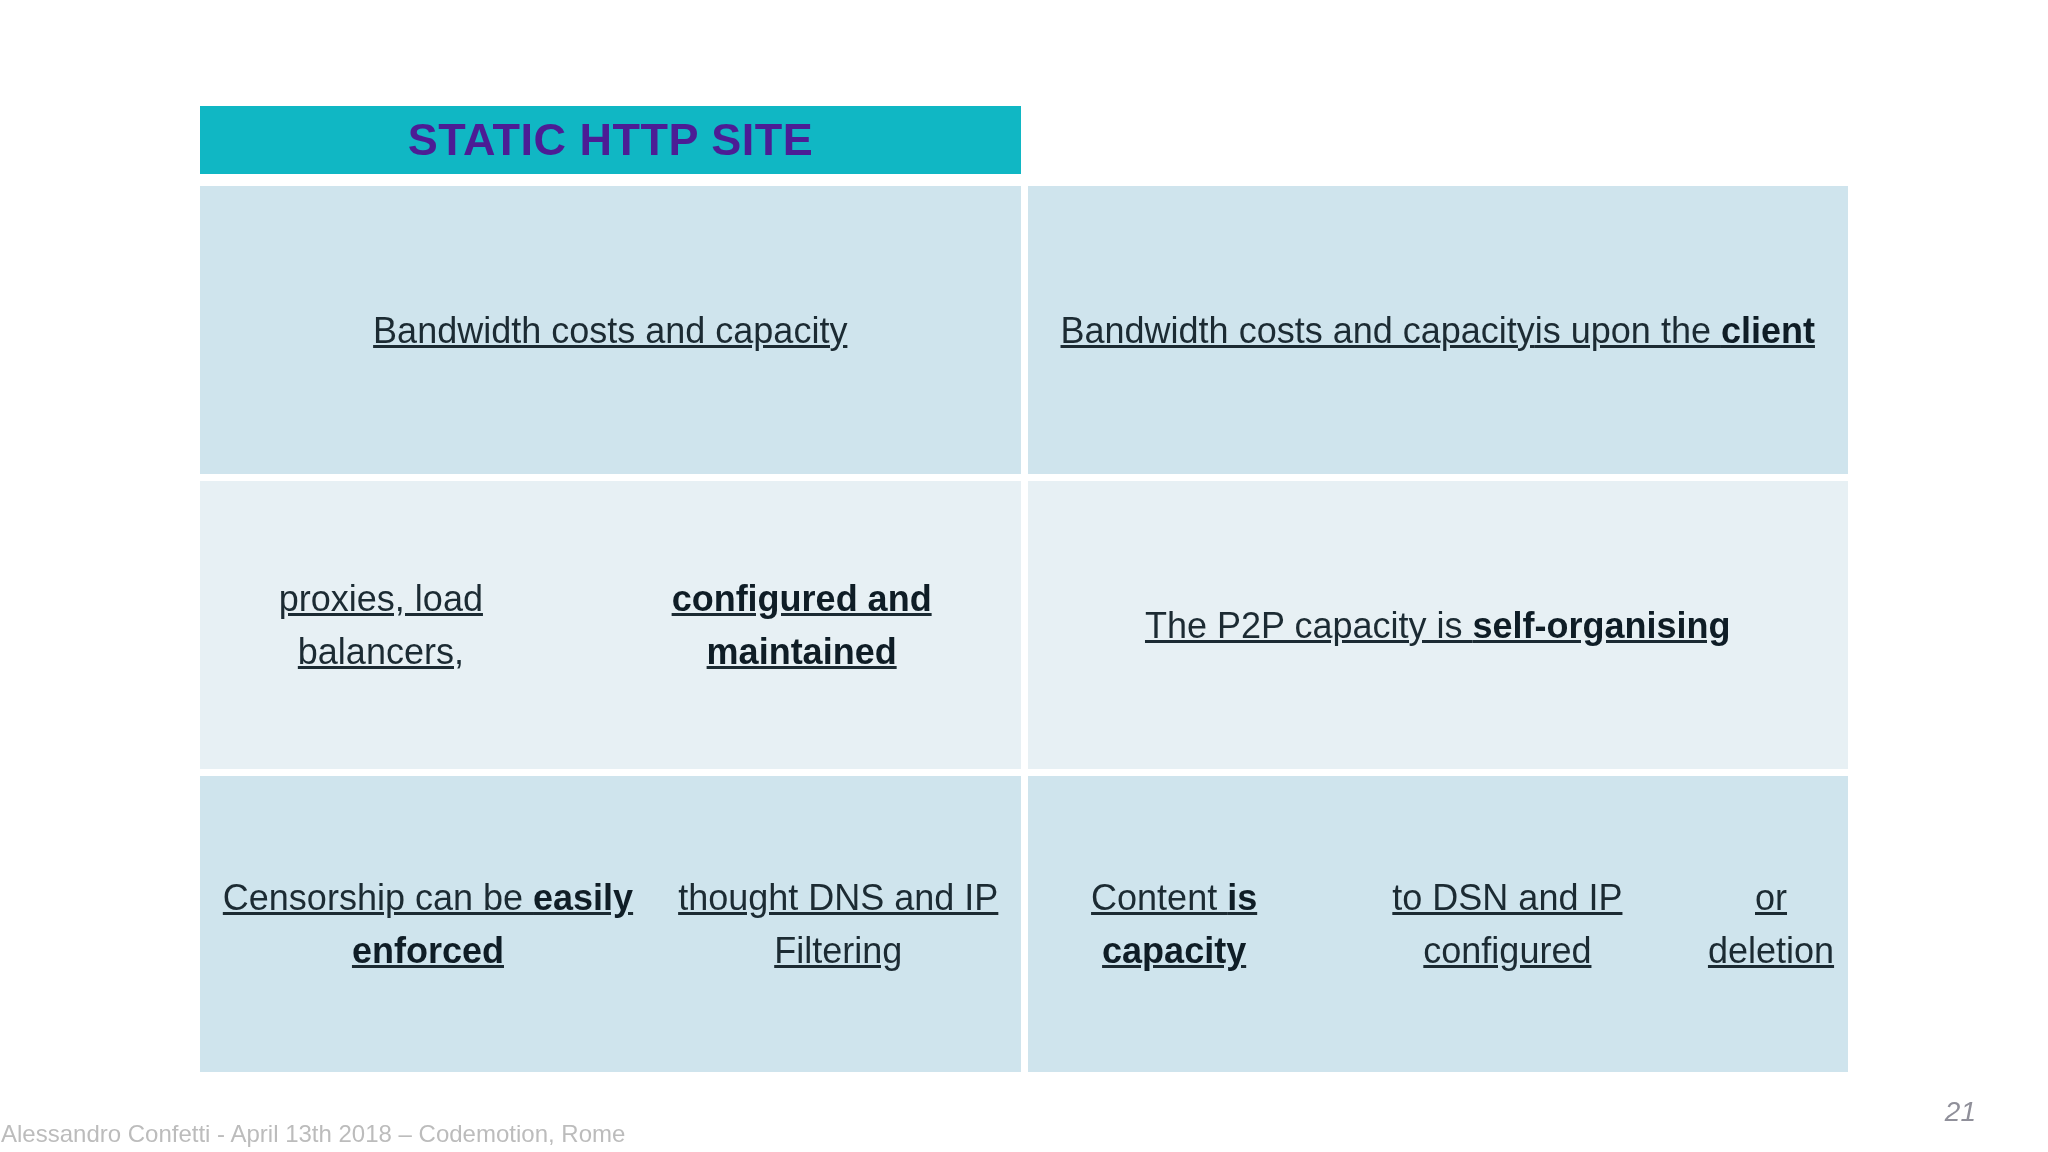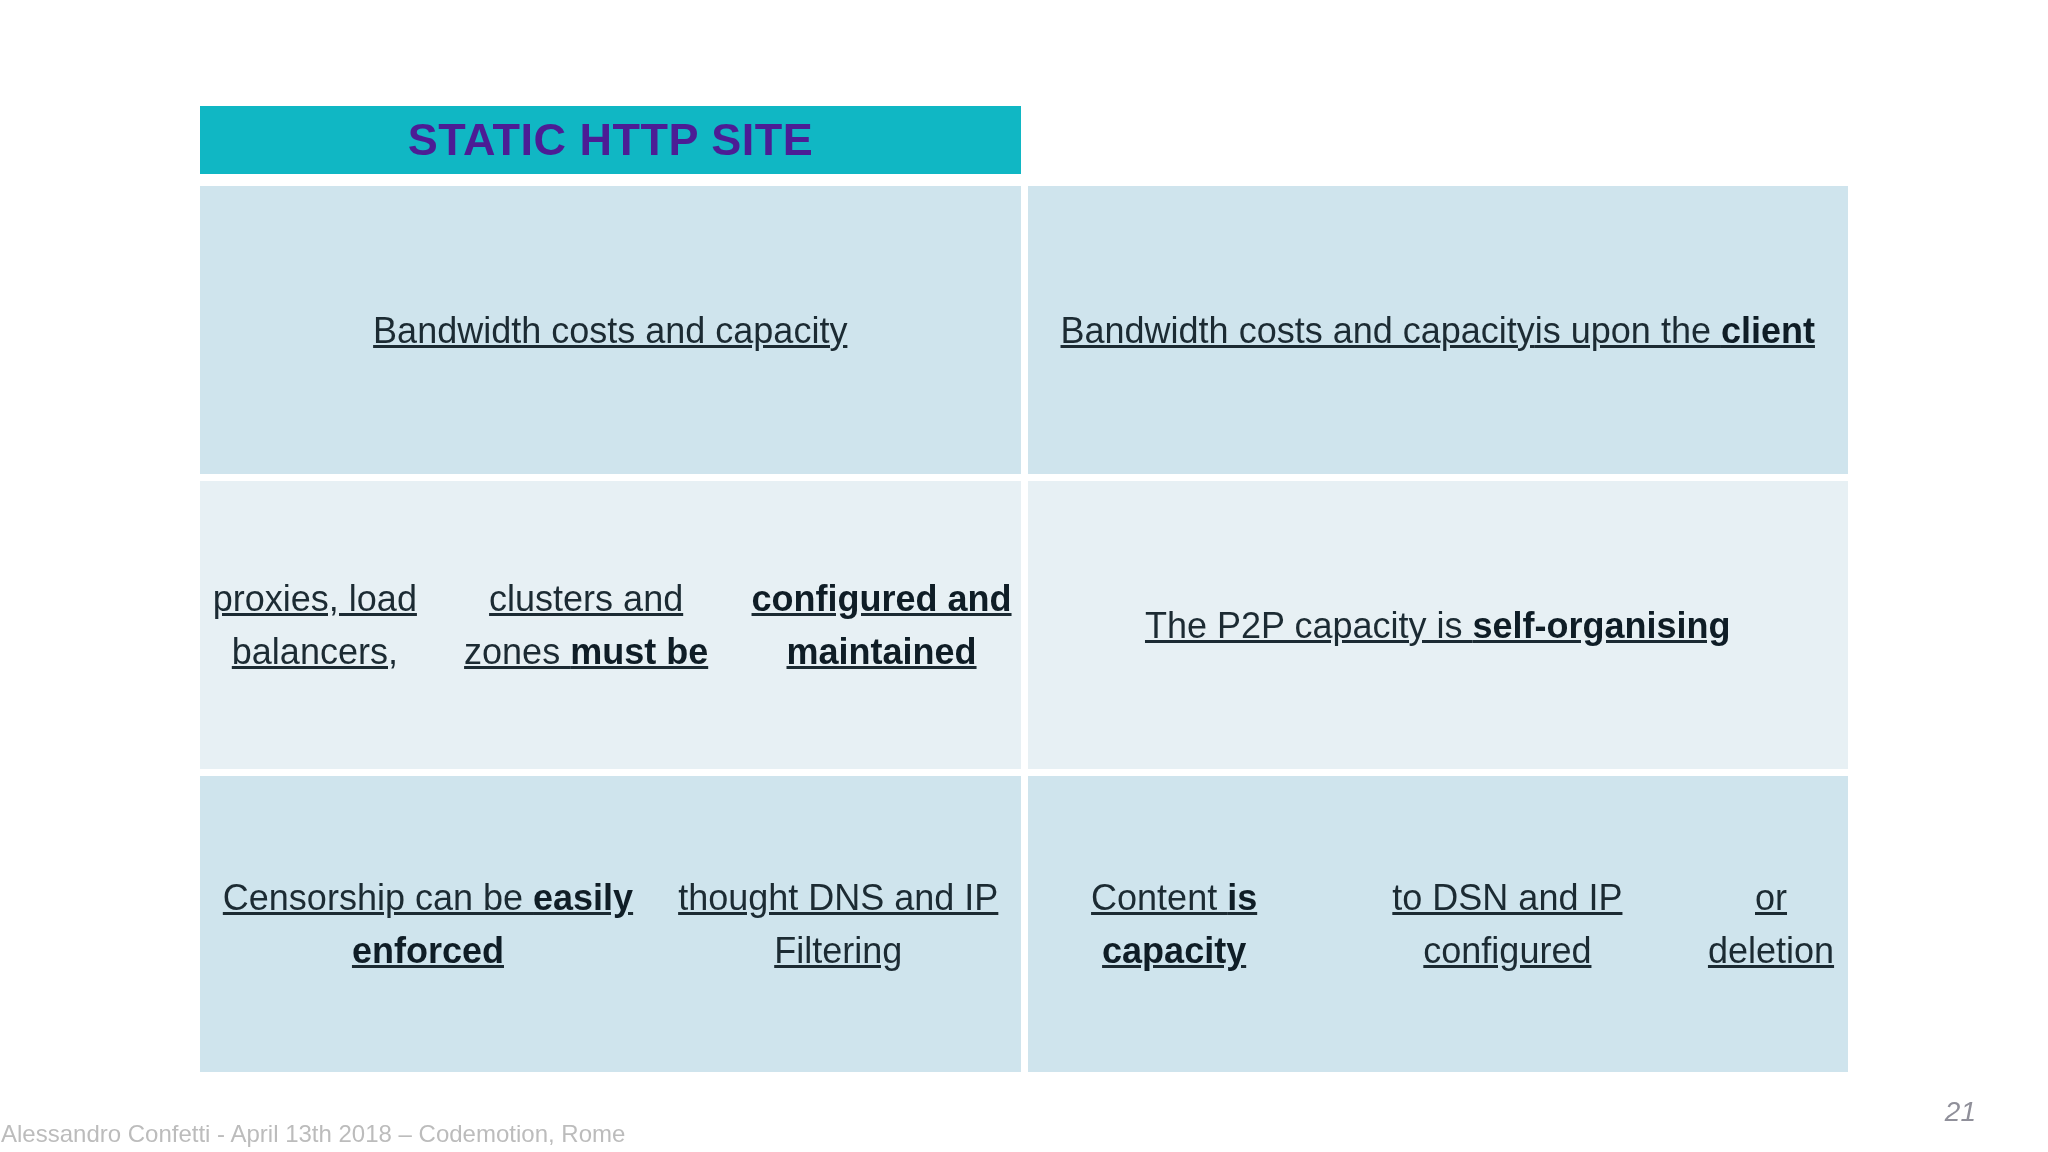--- a/index.html
+++ b/index.html
@@ -85,21 +85,20 @@
       <div class="cell odd">
           <div class="line"><span>Bandwidth costs and capacity</span></div>
         </div>
       <div class="cell odd">
           <div class="line"><span>Bandwidth costs and capacity</span></div>
           <div class="line"><span>is upon the </span><span class="b">client</span></div>
         </div>
 
       <div class="cell even">
           <div class="line"><span>proxies, load balancers,</span></div>
-          <div class="line"><span>clusters and zones </span><span class="b">must be</span></div>
           <div class="line"><span class="b">configured and maintained</span></div>
         </div>
       <div class="cell even">
           <div class="line"><span>The P2P capacity is </span><span class="b">self-organising</span></div>
         </div>
 
       <div class="cell odd">
           <div class="line"><span>Censorship can be </span><span class="b">easily enforced</span></div>
           <div class="line"><span>thought DNS and IP Filtering</span></div>
         </div>

